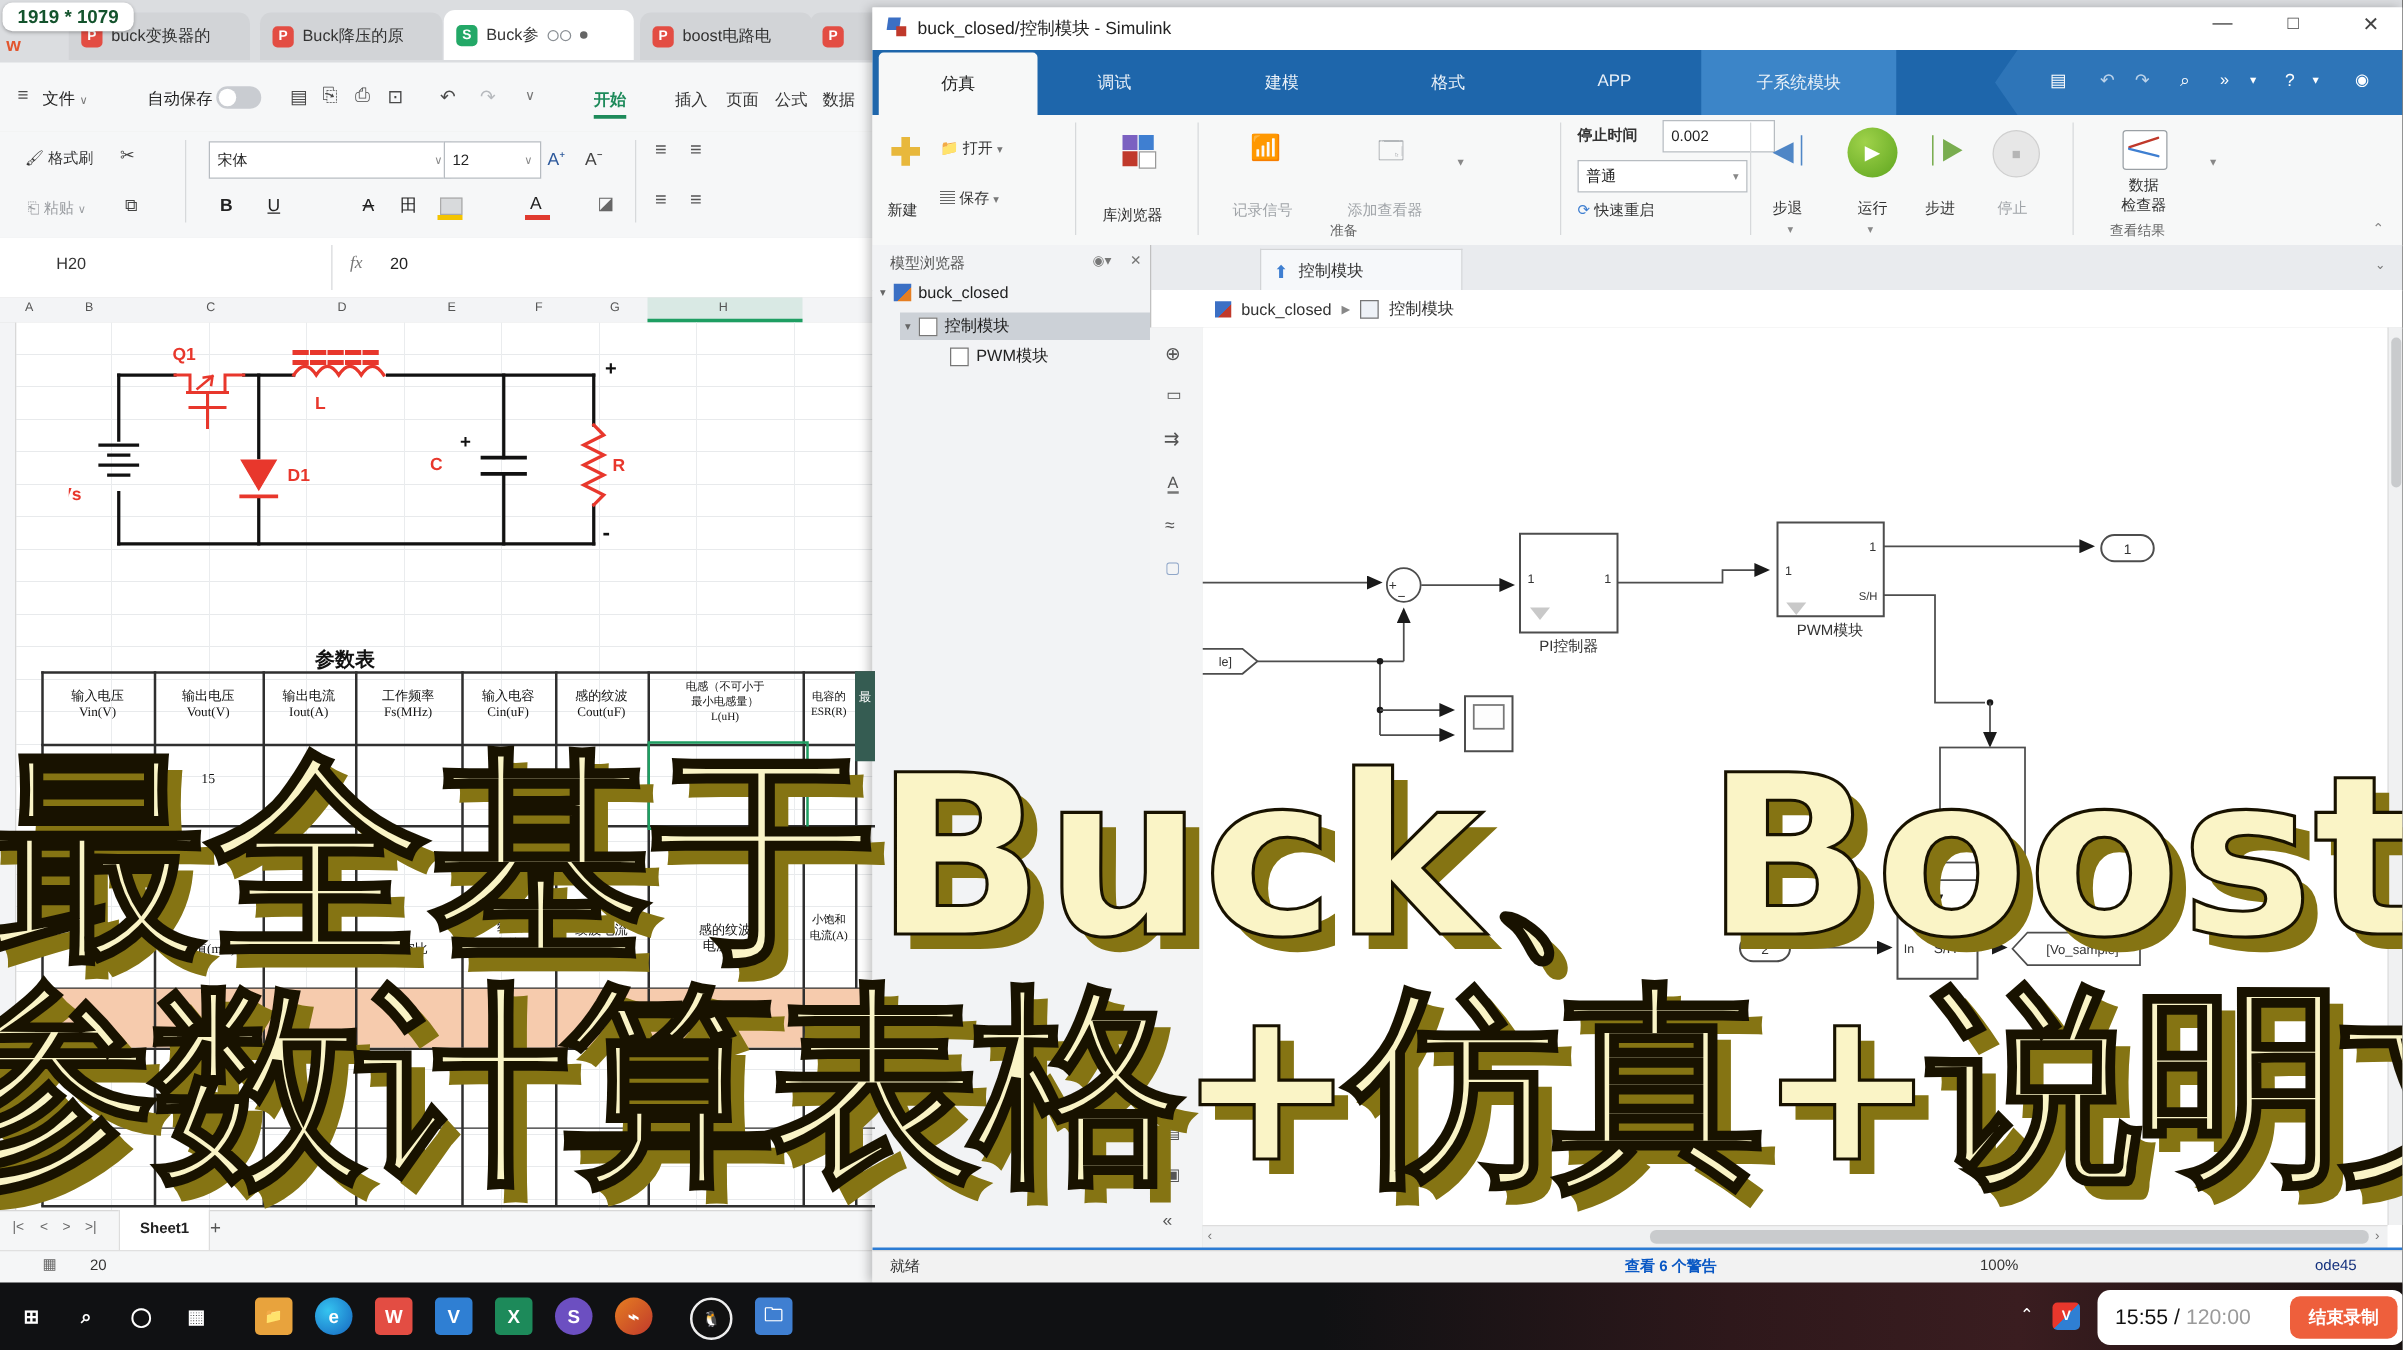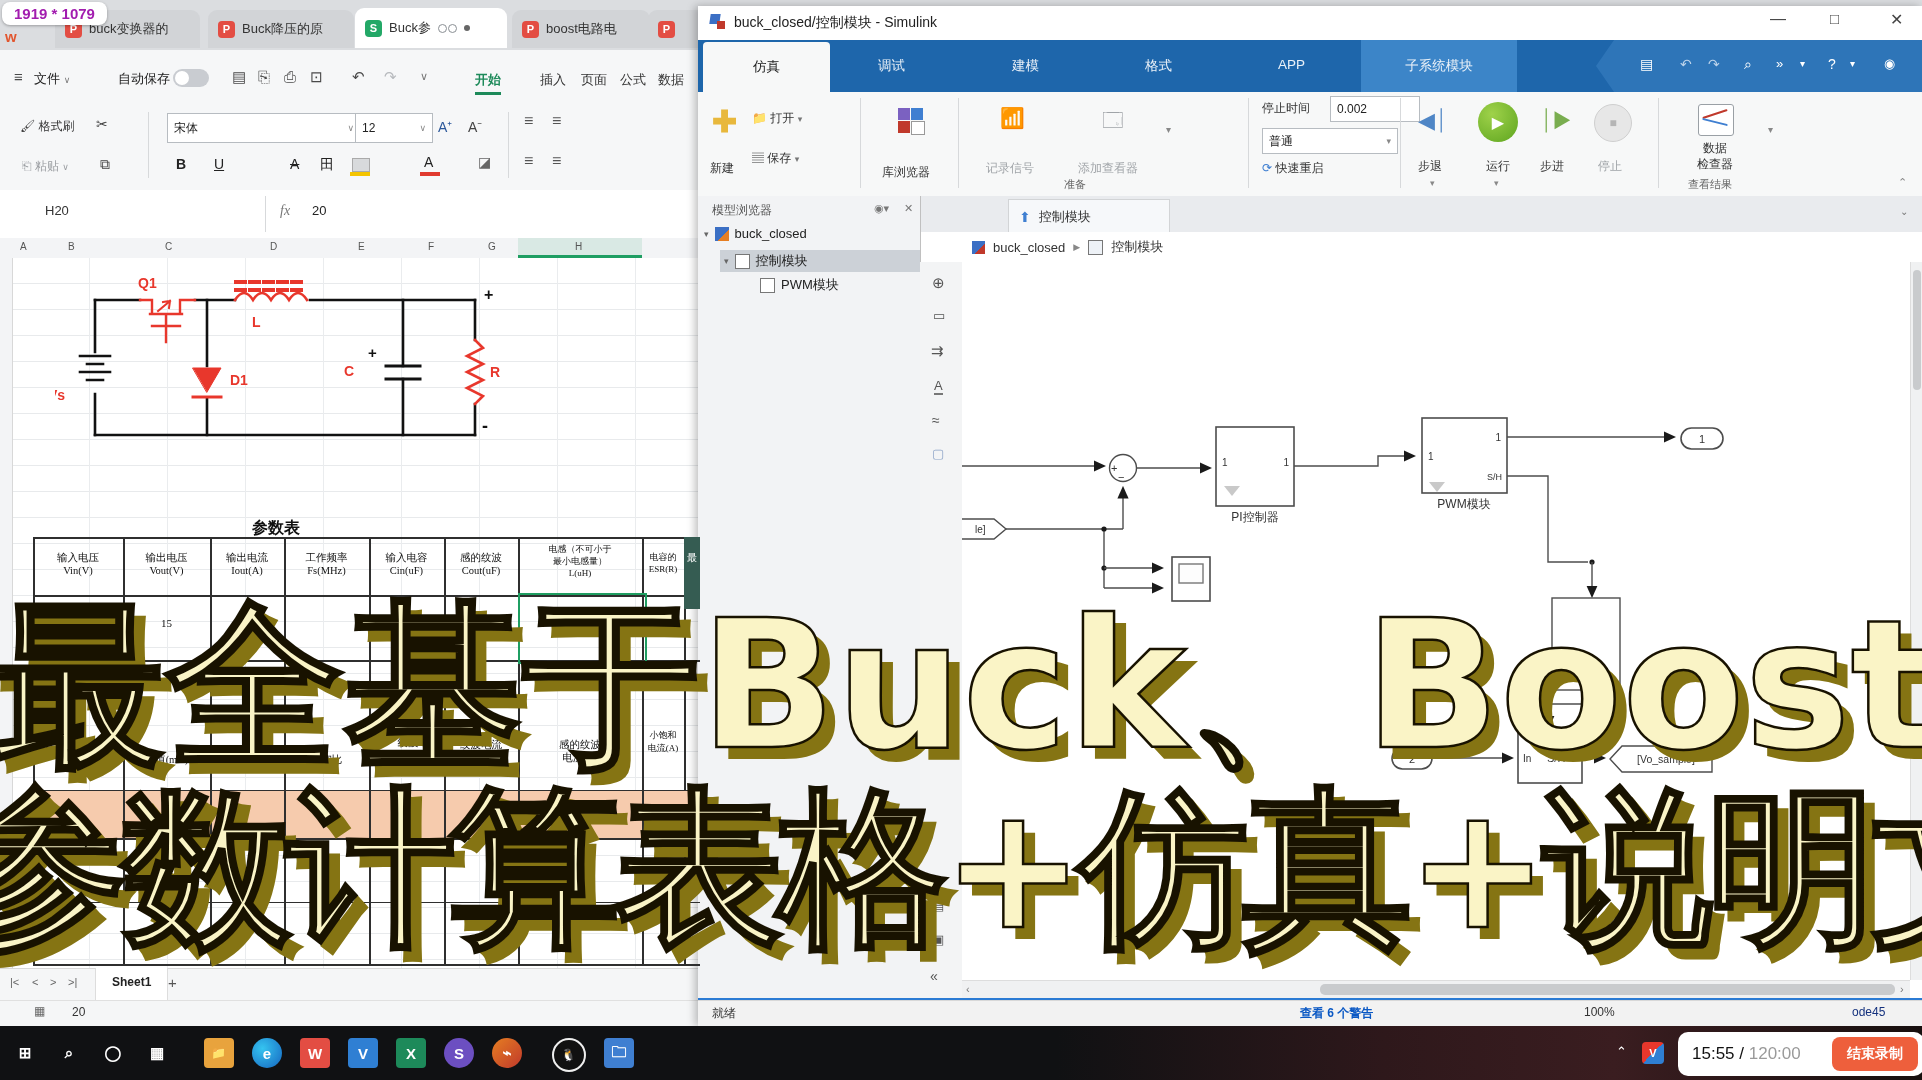--- a/index.html
+++ b/index.html
@@ -66,21 +66,21 @@
     <span style="width:6px;height:6px;border-radius:50%;background:#666;"></span>
   </div>
   <div class="ab wtab" style="left:512px;top:10px;width:118px;">
     <span class="fic ric">P</span>
     <span class="tx">boost电路电</span>
   </div>
   <div class="ab wtab" style="left:648px;top:10px;width:52px;">
     <span class="fic ric">P</span>
   </div>
 
-  <div class="ab tx" style="left:2px;top:2px;z-index:70;background:#fff;border-radius:8px;padding:3px 12px;font-size:15px;font-weight:bold;color:#a21caf;box-shadow:0 1px 3px rgba(0,0,0,.3);">1919 * 1079</div>
+  <div class="ab tx" style="left:2px;top:2px;z-index:70;background:#fff;border-radius:8px;padding:3px 12px;font-size:15px;font-weight:bold;color:#14532d;box-shadow:0 1px 3px rgba(0,0,0,.3);">1919 * 1079</div>
 
   <div class="ab" style="left:0;top:50px;width:700px;height:55px;background:#f6f7f8;border-bottom:1px solid #e3e4e6;"></div>
   <div class="ab mico" style="left:14px;top:68px;">≡</div>
   <div class="ab tx" style="left:34px;top:70px;font-size:13px;">
     <span>文件</span> <span style="font-size:9px;color:#777;">∨</span>
   </div>
   <div class="ab tx" style="left:118px;top:70px;font-size:13px;">自动保存</div>
   <div class="ab" style="left:173px;top:69px;width:36px;height:18px;border-radius:9px;background:#c9ccd1;">
     <div style="width:14px;height:14px;border-radius:50%;background:#fff;margin:2px;"></div>
   </div>
@@ -350,21 +350,21 @@
   </div>
   <div class="ab tbtn-label tx" style="left:882px;top:164px;">库浏览器</div>
   <div class="ab sep-v" style="left:958px;top:98px;height:90px;"></div>
   <div class="ab tx gray" style="left:1000px;top:106px;font-size:20px;">📶</div>
   <div class="ab tx gray" style="left:986px;top:160px;font-size:12px;">记录信号</div>
   <div class="ab tx gray" style="left:1102px;top:106px;font-size:20px;">🗔</div>
   <div class="ab tx gray" style="left:1078px;top:160px;font-size:12px;">添加查看器</div>
   <div class="ab tx" style="left:1166px;top:124px;font-size:10px;color:#888;">▾</div>
   <div class="ab sgl tx" style="left:1064px;top:177px;">准备</div>
   <div class="ab sep-v" style="left:1248px;top:98px;height:90px;"></div>
-  <div class="ab tx" style="left:1262px;top:100px;font-size:12px;color:#333;">停止时间</div>
+  <div class="ab tx" style="left:1262px;top:100px;font-size:12px;color:#333;font-weight:bold;">停止时间</div>
   <div class="ab box-input" style="left:1330px;top:96px;width:76px;height:24px;">0.002</div>
   <div class="ab box-input" style="left:1262px;top:128px;width:122px;height:24px;justify-content:space-between;">
     <span>普通</span>
       <span style="color:#888;font-size:9px;">▾</span>
     </div>
   <div class="ab tx" style="left:1262px;top:160px;font-size:12px;color:#333;">
     <span style="color:#3f7fd1;">⟳</span> <span>快速重启</span></div>
   <div class="ab sep-v" style="left:1400px;top:98px;height:90px;"></div>
   <div class="ab tx" style="left:1418px;top:108px;font-size:22px;color:#4f86c6;">◀⏐</div>
   <div class="ab tbtn-label tx" style="left:1418px;top:158px;">步退</div>

